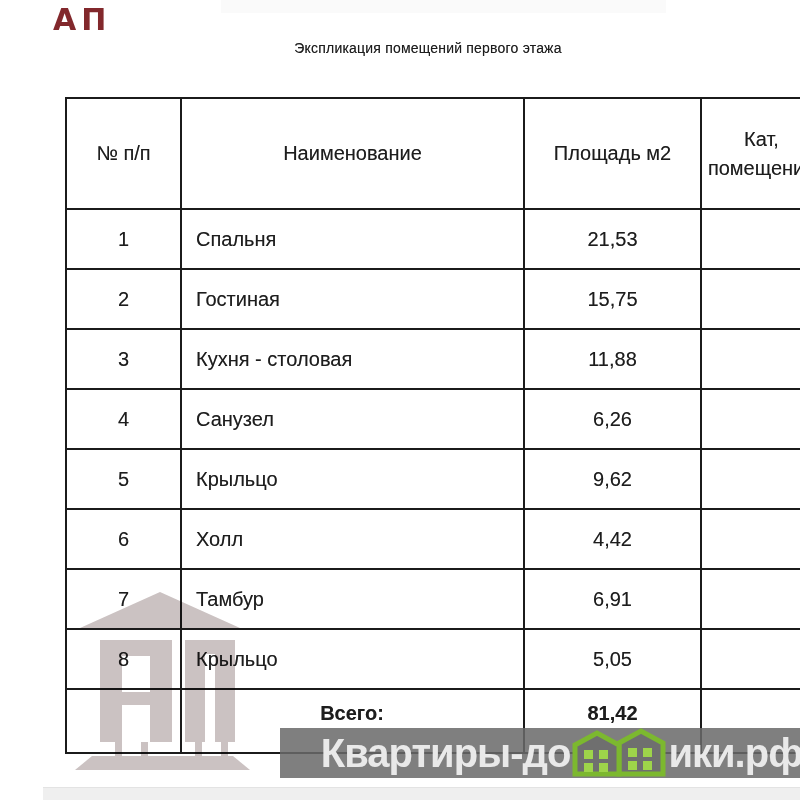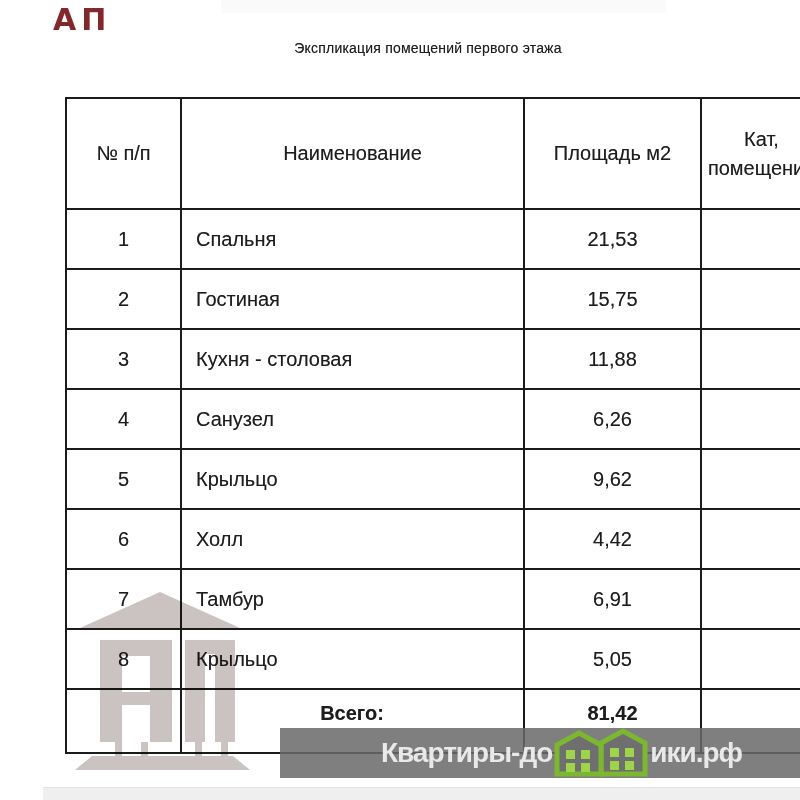--- a/index.html
+++ b/index.html
@@ -58,21 +58,21 @@
     pointer-events:none;
   }
 
   .banner {
     position:absolute; left:237px; top:728px; width:563px; height:50px;
     background:rgba(106,106,106,0.86);
     display:flex; align-items:center; justify-content:center;
     z-index:5;
   }
   .banner-text {
-    font-size:28px; font-weight:700; color:#e9e9e9;
+    font-size:40px; font-weight:700; color:#e9e9e9;
     letter-spacing:-1px; line-height:1; white-space:nowrap;
   }
   .houses-icon { margin:0 1px; display:block; }
 
   .bottom-bar {
     position:absolute; left:0; top:787px; width:800px; height:13px;
     background:#efefef; border-top:1px solid #e3e3e3;
   }
 </style>
 </head>

